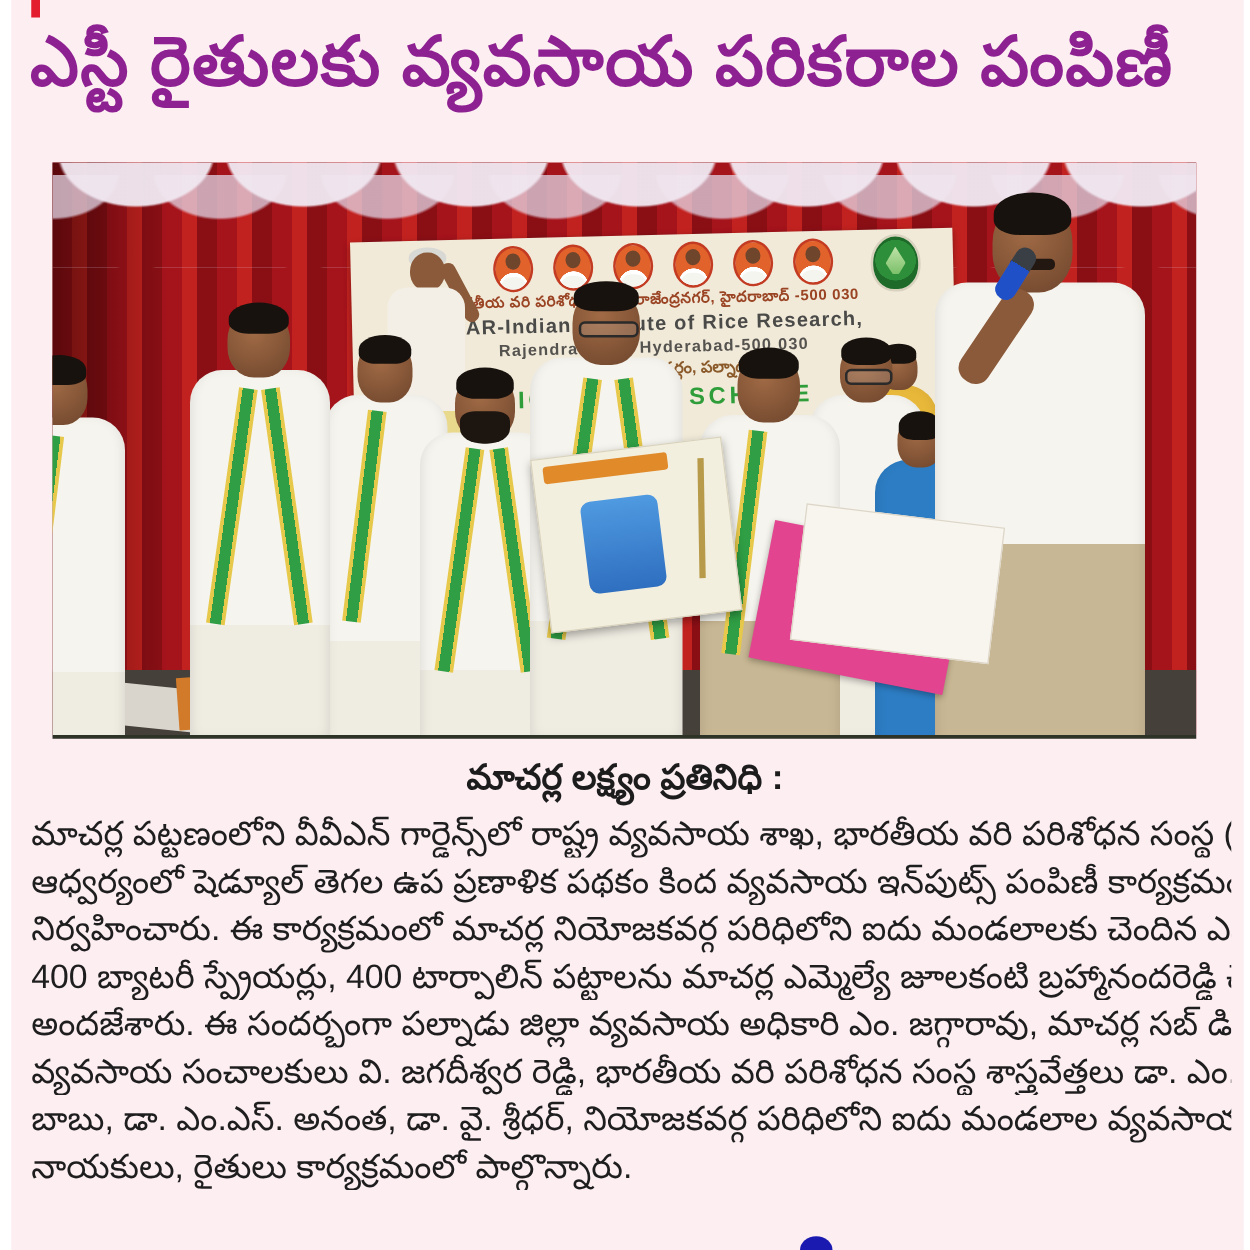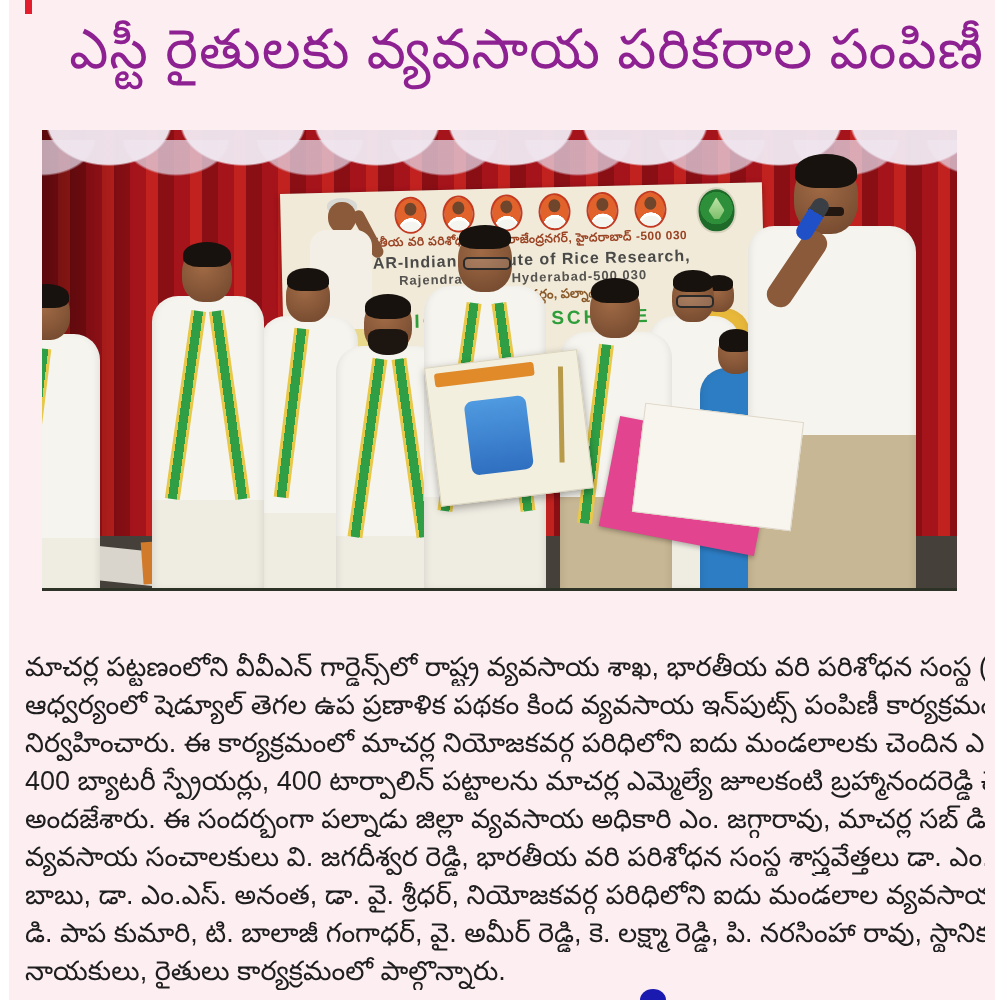--- a/index.html
+++ b/index.html
@@ -2,22 +2,22 @@
 <html><head>
 <meta charset="utf-8">
 <style>
   html,body{margin:0;padding:0;background:#ffffff;width:1000px;height:1000px;overflow:hidden;
     font-family:"Liberation Sans", sans-serif;}
   .page{position:absolute;left:0;top:0;width:1000px;height:1000px;background:#ffffff;}
   .pink-area{position:absolute;left:9px;top:0;width:986px;height:1000px;background:#fdeef2;}
   .edge-mark{position:absolute;left:25px;top:0;width:7px;height:14px;background:#e31c2e;}
 
   
-  .headline{position:absolute;left:24px;top:12px;width:960px;font-size:55px;font-weight:400;
-    color:#8e2192;line-height:1.35;letter-spacing:1px;white-space:nowrap;text-align:right;}
+  .headline{position:absolute;left:24px;top:12px;width:960px;font-size:55px;font-weight:700;
+    color:#8e2192;line-height:1.35;letter-spacing:1px;white-space:nowrap;}
 
   
   .photo{position:absolute;left:42px;top:130px;width:915px;height:458px;overflow:hidden;
     background:
       linear-gradient(90deg, rgba(30,0,0,.55) 0%, rgba(30,0,0,0) 10%),
       repeating-linear-gradient(90deg,#a5131b 0 16px,#c2221f 16px 28px,#8a0f15 28px 44px);
     border-bottom:3px solid #2e3328;}
   .swags{position:absolute;left:0;top:0;width:100%;height:86px;
     background-image:
       radial-gradient(92px 64px at 50% -8px, rgba(240,231,240,.96) 66%, rgba(240,231,240,0) 69%),
@@ -237,27 +237,27 @@
     <div class="paper-white"></div>
 
     <div class="box">
       <div class="box-label"></div>
       <div class="box-sprayer"></div>
       <div class="box-wand"></div>
     </div>
 
   </div>
 
+  <div class="byline">మాచర్ల లక్ష్యం ప్రతినిధి :</div>
 
   <div class="body-text">
     <div class="body-line">మాచర్ల పట్టణంలోని వీవీఎన్ గార్డెన్స్‌లో రాష్ట్ర వ్యవసాయ శాఖ, భారతీయ వరి పరిశోధన సంస్థ (ఐసిఏఆర్)</div>
     <div class="body-line">ఆధ్వర్యంలో షెడ్యూల్ తెగల ఉప ప్రణాళిక పథకం కింద వ్యవసాయ ఇన్‌పుట్స్ పంపిణీ కార్యక్రమం ఆదివారం</div>
     <div class="body-line">నిర్వహించారు. ఈ కార్యక్రమంలో మాచర్ల నియోజకవర్గ పరిధిలోని ఐదు మండలాలకు చెందిన ఎస్టీ రైతులకు</div>
     <div class="body-line">400 బ్యాటరీ స్ప్రేయర్లు, 400 టార్పాలిన్ పట్టాలను మాచర్ల ఎమ్మెల్యే జూలకంటి బ్రహ్మానందరెడ్డి చేతుల మీదుగా</div>
     <div class="body-line">అందజేశారు. ఈ సందర్భంగా పల్నాడు జిల్లా వ్యవసాయ అధికారి ఎం. జగ్గారావు, మాచర్ల సబ్ డివిజన్ సహాయ</div>
     <div class="body-line">వ్యవసాయ సంచాలకులు వి. జగదీశ్వర రెడ్డి, భారతీయ వరి పరిశోధన సంస్థ శాస్త్రవేత్తలు డా. ఎం.బి.బి. ప్రసాద్</div>
     <div class="body-line">బాబు, డా. ఎం.ఎస్. అనంత, డా. వై. శ్రీధర్, నియోజకవర్గ పరిధిలోని ఐదు మండలాల వ్యవసాయ అధికారులు</div>
-    <div class="body-line">డి. పాప కుమారి, టి. బాలాజీ గంగాధర్, వై. అమీర్ రెడ్డి, కె. లక్ష్మా రెడ్డి, పి. నరసింహా రావు, స్థానిక</div>
     <div class="body-line last">నాయకులు, రైతులు కార్యక్రమంలో పాల్గొన్నారు.</div>
   </div>
 
   <div class="blue-dot"></div>
 </div>
 
 </body></html>

